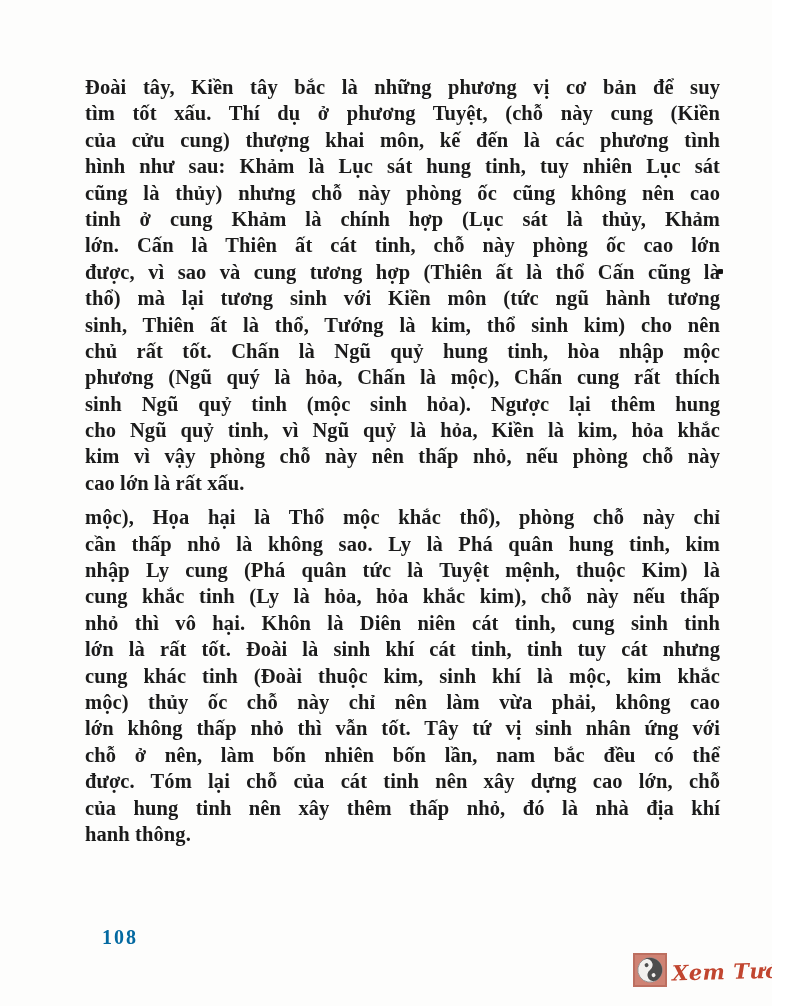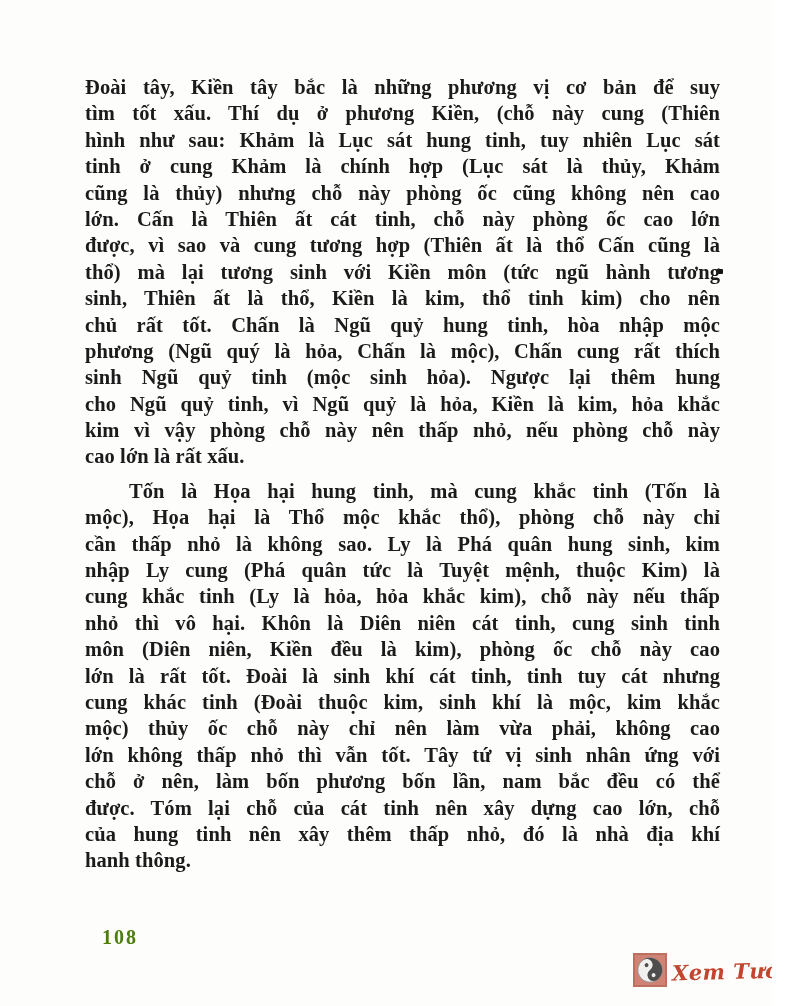--- a/index.html
+++ b/index.html
@@ -41,21 +41,21 @@
     height: 5px;
     background: #161616;
     border-radius: 1px;
   }
   .page-number {
     position: absolute;
     left: 102px;
     top: 926px;
     font-size: 20px;
     font-weight: 700;
-    color: #4d7c0f;
+    color: #0369a1;
     letter-spacing: 2px;
   }
   .watermark {
     position: absolute;
     left: 633px;
     top: 953px;
     display: flex;
     align-items: center;
     gap: 5px;
   }
@@ -83,48 +83,47 @@
   }
 </style>
 </head>
 <body>
 
 <div class="page">
 
   <div class="text-block">
       <div class="paragraph">
         <div class="line">Đoài tây, Kiền tây bắc là những phương vị cơ bản để suy</div>
-        <div class="line">tìm tốt xấu. Thí dụ ở phương Kiền, (chỗ này cung (Thiên</div>
+        <div class="line">tìm tốt xấu. Thí dụ ở phương Tuyệt, (chỗ này cung (Kiền</div>
+        <div class="line">của cửu cung) thượng khai môn, kế đến là các phương tình</div>
         <div class="line">hình như sau: Khảm là Lục sát hung tinh, tuy nhiên Lục sát</div>
+        <div class="line">cũng là thủy) nhưng chỗ này phòng ốc cũng không nên cao</div>
         <div class="line">tinh ở cung Khảm là chính hợp (Lục sát là thủy, Khảm</div>
-        <div class="line">cũng là thủy) nhưng chỗ này phòng ốc cũng không nên cao</div>
         <div class="line">lớn. Cấn là Thiên ất cát tinh, chỗ này phòng ốc cao lớn</div>
         <div class="line">được, vì sao và cung tương hợp (Thiên ất là thổ Cấn cũng là</div>
         <div class="line">thổ) mà lại tương sinh với Kiền môn (tức ngũ hành tương</div>
-        <div class="line">sinh, Thiên ất là thổ, Kiền là kim, thổ tinh kim) cho nên</div>
+        <div class="line">sinh, Thiên ất là thổ, Tướng là kim, thổ sinh kim) cho nên</div>
         <div class="line">chủ rất tốt. Chấn là Ngũ quỷ hung tinh, hòa nhập mộc</div>
         <div class="line">phương (Ngũ quý là hỏa, Chấn là mộc), Chấn cung rất thích</div>
         <div class="line">sinh Ngũ quỷ tinh (mộc sinh hỏa). Ngược lại thêm hung</div>
         <div class="line">cho Ngũ quỷ tinh, vì Ngũ quỷ là hỏa, Kiền là kim, hỏa khắc</div>
         <div class="line">kim vì vậy phòng chỗ này nên thấp nhỏ, nếu phòng chỗ này</div>
         <div class="line last">cao lớn là rất xấu.</div>
       </div>
       <div class="paragraph gap">
-        <div class="line indent">Tốn là Họa hại hung tinh, mà cung khắc tinh (Tốn là</div>
         <div class="line">mộc), Họa hại là Thổ mộc khắc thổ), phòng chỗ này chỉ</div>
-        <div class="line">cần thấp nhỏ là không sao. Ly là Phá quân hung sinh, kim</div>
+        <div class="line">cần thấp nhỏ là không sao. Ly là Phá quân hung tinh, kim</div>
         <div class="line">nhập Ly cung (Phá quân tức là Tuyệt mệnh, thuộc Kim) là</div>
         <div class="line">cung khắc tinh (Ly là hỏa, hỏa khắc kim), chỗ này nếu thấp</div>
         <div class="line">nhỏ thì vô hại. Khôn là Diên niên cát tinh, cung sinh tinh</div>
-        <div class="line">môn (Diên niên, Kiền đều là kim), phòng ốc chỗ này cao</div>
         <div class="line">lớn là rất tốt. Đoài là sinh khí cát tinh, tinh tuy cát nhưng</div>
         <div class="line">cung khác tinh (Đoài thuộc kim, sinh khí là mộc, kim khắc</div>
         <div class="line">mộc) thủy ốc chỗ này chỉ nên làm vừa phải, không cao</div>
         <div class="line">lớn không thấp nhỏ thì vẫn tốt. Tây tứ vị sinh nhân ứng với</div>
-        <div class="line">chỗ ở nên, làm bốn phương bốn lần, nam bắc đều có thể</div>
+        <div class="line">chỗ ở nên, làm bốn nhiên bốn lần, nam bắc đều có thể</div>
         <div class="line">được. Tóm lại chỗ của cát tinh nên xây dựng cao lớn, chỗ</div>
         <div class="line">của hung tinh nên xây thêm thấp nhỏ, đó là nhà địa khí</div>
         <div class="line last">hanh thông.</div>
       </div>
     </div>
 
   <div class="artifact-dot"></div>
 
   <div class="page-number">108</div>
 

